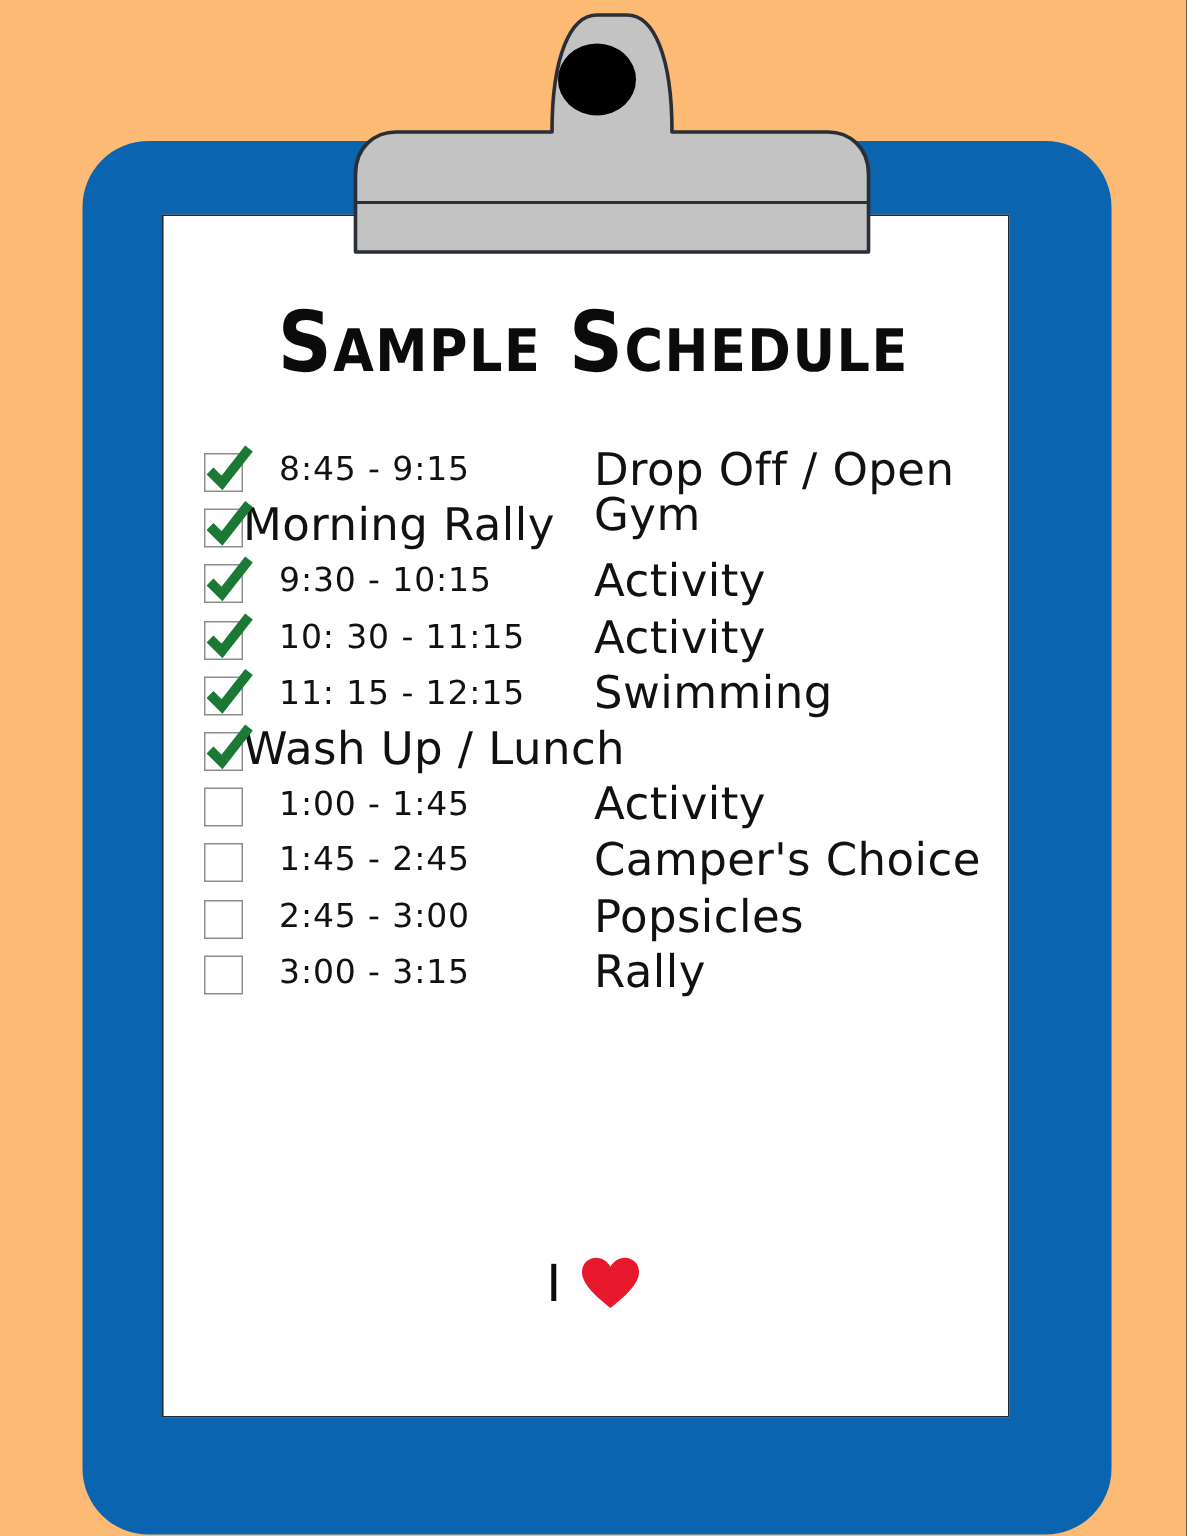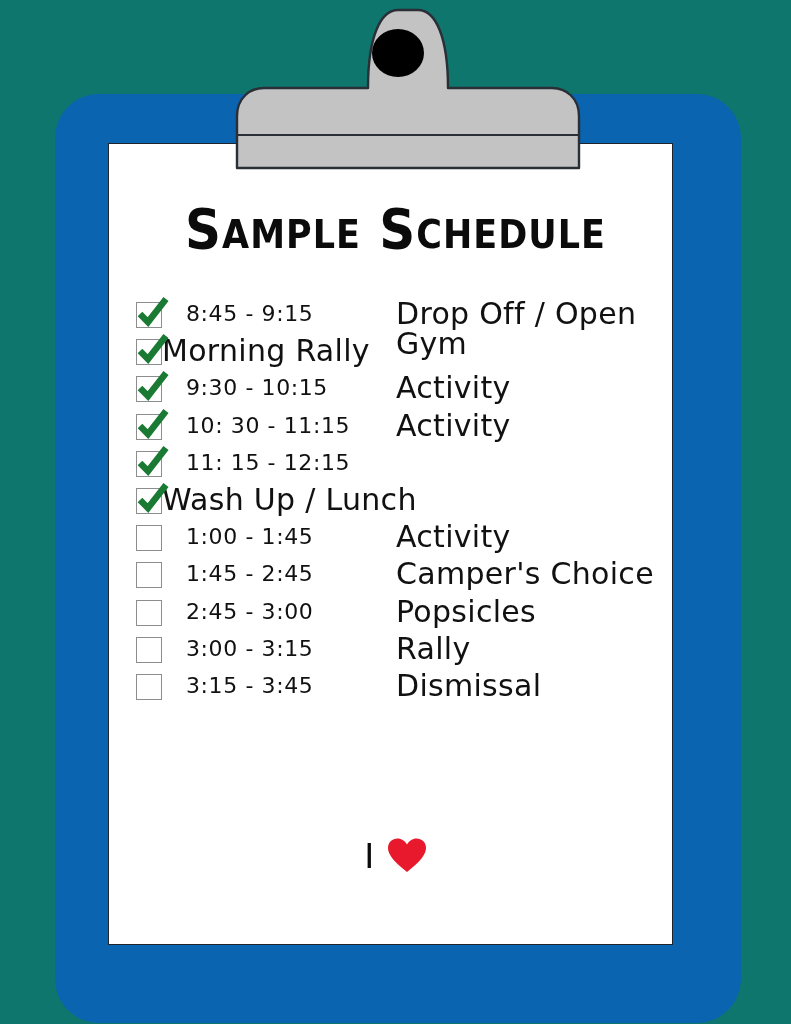--- a/index.html
+++ b/index.html
@@ -11,21 +11,21 @@
     width: 791px;
     height: 1024px;
     overflow: hidden;
     font-family: "DejaVu Sans", sans-serif;
   }
 
   #stage {
     position: relative;
     width: 791px;
     height: 1024px;
-    background: #0f766e;
+    background: #fdba74;
   }
 
   
   .board {
     position: absolute;
     left: 55px;
     top: 94px;
     width: 686px;
     height: 929px;
     background: #0b64b0;
@@ -217,20 +217,21 @@
       <div class="activity">Activity</div>
     </div>
 
     <div class="row">
       <div class="checkbox checked">
         <svg class="tick" viewBox="0 0 36 36" xmlns="http://www.w3.org/2000/svg">
           <path d="M 5 19 L 13 27 L 31 4" fill="none" stroke="#1a7a33" stroke-width="6.5"></path>
         </svg>
       </div>
       <div class="time">11: 15 - 12:15</div>
+      <div class="activity">Swimming</div>
     </div>
 
     <div class="row">
       <div class="checkbox checked">
         <svg class="tick" viewBox="0 0 36 36" xmlns="http://www.w3.org/2000/svg">
           <path d="M 5 19 L 13 27 L 31 4" fill="none" stroke="#1a7a33" stroke-width="6.5"></path>
         </svg>
       </div>
       <div class="activity">Wash Up / Lunch</div>
     </div>
@@ -261,27 +262,20 @@
     </div>
 
     <div class="row">
       <div class="checkbox">
         
       </div>
       <div class="time">3:00 - 3:15</div>
       <div class="activity">Rally</div>
     </div>
 
-    <div class="row">
-      <div class="checkbox">
-        
-      </div>
-      <div class="time">3:15 - 3:45</div>
-      <div class="activity">Dismissal</div>
-    </div>
 
   </div>
 
   <div class="footer">
     <span class="f-pre">I</span>
     <span class="heart">
       <svg width="40" height="36" viewBox="0 0 40 36" xmlns="http://www.w3.org/2000/svg">
         <path d="M20 34 C 6 23 1 16 1 10 C 1 4 5.5 0.5 10.5 0.5 C 14.5 0.5 18 3 20 6.5 C 22 3 25.5 0.5 29.5 0.5 C 34.5 0.5 39 4 39 10 C 39 16 34 23 20 34 Z" fill="#e8192c"></path>
       </svg>
     </span>

